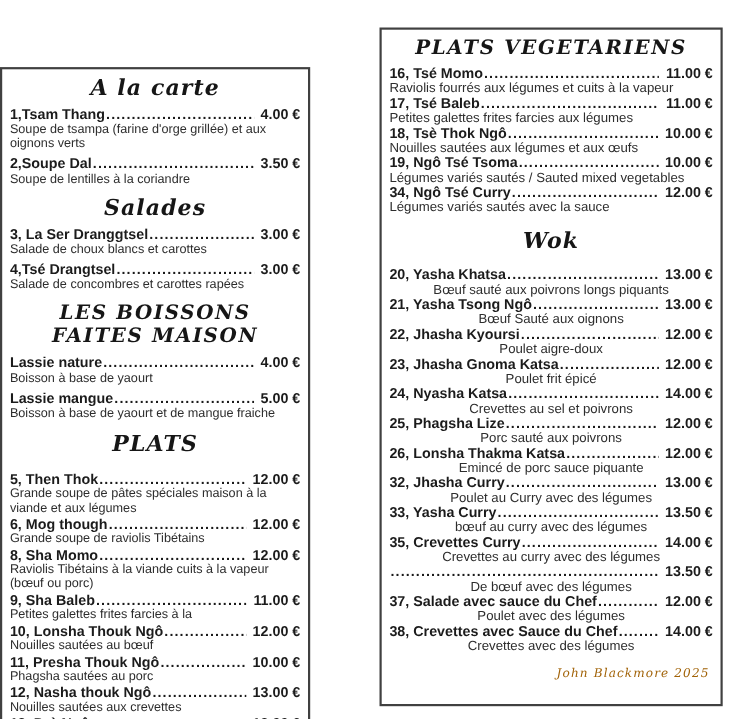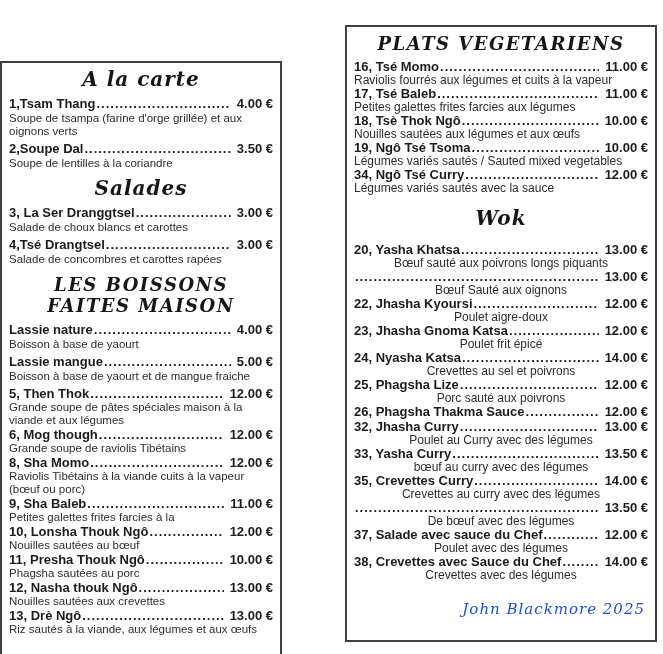--- a/index.html
+++ b/index.html
@@ -43,21 +43,21 @@
   
   .left .sec-3 .item { margin-bottom:0; }
   .left .sec-3 .item-line { line-height:15px; }
   .right .item { margin-bottom:1px; }
   .right .item-line { line-height:14px; }
   .right .item-desc { font-size:12px; line-height:12px; }
 
   .watermark {
     position:absolute; right:10px; bottom:22px;
     font-family:"DejaVu Serif", serif; font-style:italic;
-    color:#1d4ed8; font-size:15px; letter-spacing:1px;
+    color:#a16207; font-size:11px; letter-spacing:1px;
   }
 </style>
 </head>
 <body>
 
 <div class="menu-box left" id="col-left">
     <div class="sec sec-0">
       <div class="section-title">A la carte</div>
       <div class="item">
         <div class="item-line">
@@ -108,20 +108,21 @@
       <div class="item">
         <div class="item-line">
           <span class="item-name">Lassie mangue</span>
           <span class="dots">..............................................................................................................</span>
           <span class="item-price">5.00 €</span>
         </div>
         <div class="item-desc desc-center">Boisson à base de yaourt et de mangue fraiche</div>
       </div>
     </div>
     <div class="sec sec-3">
+      <div class="section-title">PLATS</div>
       <div class="item">
         <div class="item-line">
           <span class="item-name">5, Then Thok</span>
           <span class="dots">..............................................................................................................</span>
           <span class="item-price">12.00 €</span>
         </div>
         <div class="item-desc desc-center">Grande soupe de pâtes spéciales maison à la viande et aux légumes</div>
       </div>
       <div class="item">
         <div class="item-line">
@@ -231,20 +232,21 @@
       <div class="item">
         <div class="item-line">
           <span class="item-name">20, Yasha Khatsa</span>
           <span class="dots">..............................................................................................................</span>
           <span class="item-price">13.00 €</span>
         </div>
         <div class="item-desc desc-left">Bœuf sauté aux poivrons longs piquants</div>
       </div>
       <div class="item">
         <div class="item-line">
+          <span class="item-name">21, Yasha Tsong Ngô</span>
           <span class="dots">..............................................................................................................</span>
           <span class="item-price">13.00 €</span>
         </div>
         <div class="item-desc desc-left">Bœuf Sauté aux oignons</div>
       </div>
       <div class="item">
         <div class="item-line">
           <span class="item-name">22, Jhasha Kyoursi</span>
           <span class="dots">..............................................................................................................</span>
           <span class="item-price">12.00 €</span>
@@ -270,24 +272,25 @@
       <div class="item">
         <div class="item-line">
           <span class="item-name">25, Phagsha Lize</span>
           <span class="dots">..............................................................................................................</span>
           <span class="item-price">12.00 €</span>
         </div>
         <div class="item-desc desc-left">Porc sauté aux poivrons</div>
       </div>
       <div class="item">
         <div class="item-line">
-          <span class="item-name">26, Phagsha Thakma Sauce</span>
-          <span class="dots">..............................................................................................................</span>
-          <span class="item-price">12.00 €</span>
-        </div>
+          <span class="item-name">26, Lonsha Thakma Katsa</span>
+          <span class="dots">..............................................................................................................</span>
+          <span class="item-price">12.00 €</span>
+        </div>
+        <div class="item-desc desc-left">Emincé de porc sauce piquante</div>
       </div>
       <div class="item">
         <div class="item-line">
           <span class="item-name">32, Jhasha Curry</span>
           <span class="dots">..............................................................................................................</span>
           <span class="item-price">13.00 €</span>
         </div>
         <div class="item-desc desc-left">Poulet au Curry avec des légumes</div>
       </div>
       <div class="item">

